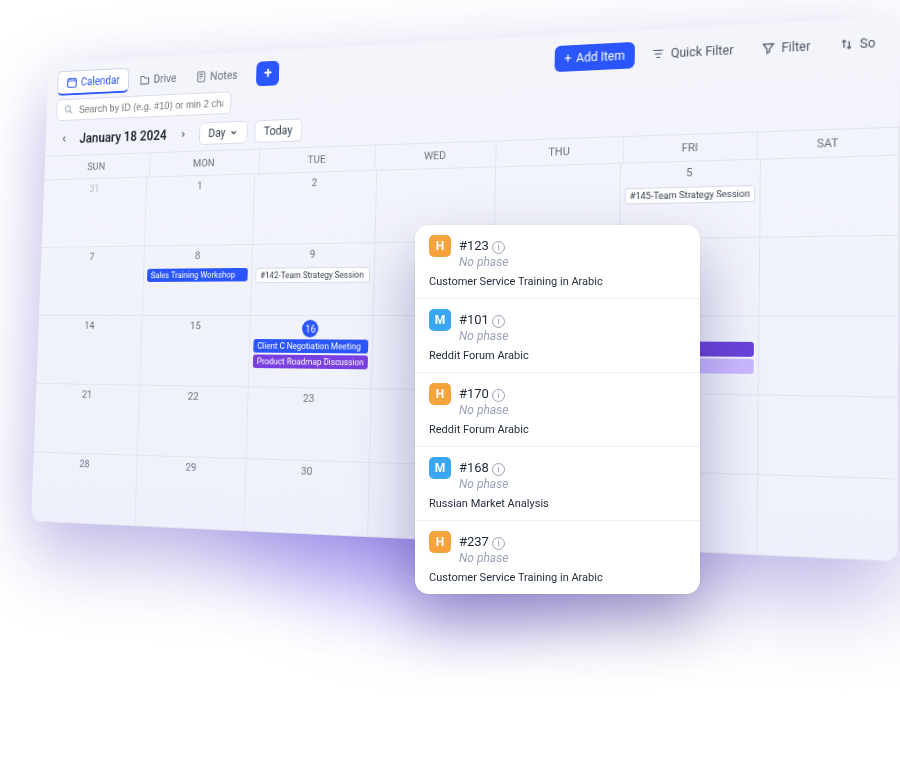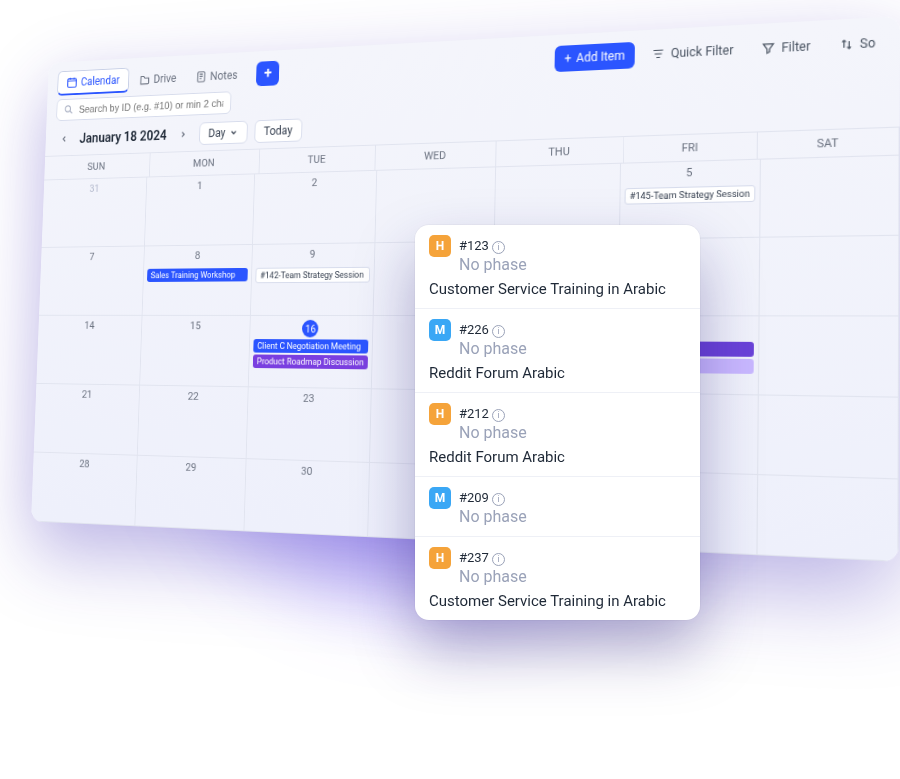--- a/index.html
+++ b/index.html
@@ -188,22 +188,22 @@
   .badge {
     width:22px; height:22px; border-radius:5px;
     display:flex; align-items:center; justify-content:center;
     color:#fff; font-weight:700; font-size:12px;
     flex-shrink:0;
   }
   .badge.h { background:#f5a33a; }
   .badge.m { background:#3aa7f5; }
   .popid { font-weight:400; color:#1f2937; }
   .popinfo { width:13px; height:13px; border:1.3px solid #9aa2b8; border-radius:50%; display:inline-flex; align-items:center; justify-content:center; font-size:9px; color:#9aa2b8; }
-  .popphase { font-size:16px; color:#9aa2b8; margin-left:30px; margin-top:-2px;}
-  .poptitle { margin-top:6px; color:#1f2937; font-size:15px; }
+  .popphase { font-size:12px; color:#9aa2b8; margin-left:30px; margin-top:-2px;font-style:italic;}
+  .poptitle { margin-top:6px; color:#1f2937; font-size:11px; }
 
   
   .reflection {
     position:absolute;
     left: 415px;
     top: 560px;
     width: 285px;
     transform: scaleY(-0.75);
     transform-origin: top;
     opacity: 0.35;
@@ -451,39 +451,40 @@
         <div class="pophead">
           <div class="badge h">H</div>
           <div><span class="popid">#123</span> <span class="popinfo">i</span></div>
         </div>
         <div class="popphase">No phase</div>
         <div class="poptitle">Customer Service Training in Arabic</div>
       </div>
       <div class="popitem">
         <div class="pophead">
           <div class="badge m">M</div>
-          <div><span class="popid">#226</span> <span class="popinfo">i</span></div>
+          <div><span class="popid">#101</span> <span class="popinfo">i</span></div>
         </div>
         <div class="popphase">No phase</div>
         <div class="poptitle">Reddit Forum Arabic</div>
       </div>
       <div class="popitem">
         <div class="pophead">
           <div class="badge h">H</div>
-          <div><span class="popid">#212</span> <span class="popinfo">i</span></div>
+          <div><span class="popid">#170</span> <span class="popinfo">i</span></div>
         </div>
         <div class="popphase">No phase</div>
         <div class="poptitle">Reddit Forum Arabic</div>
       </div>
       <div class="popitem">
         <div class="pophead">
           <div class="badge m">M</div>
-          <div><span class="popid">#209</span> <span class="popinfo">i</span></div>
+          <div><span class="popid">#168</span> <span class="popinfo">i</span></div>
         </div>
         <div class="popphase">No phase</div>
+        <div class="poptitle">Russian Market Analysis</div>
       </div>
       <div class="popitem">
         <div class="pophead">
           <div class="badge h">H</div>
           <div><span class="popid">#237</span> <span class="popinfo">i</span></div>
         </div>
         <div class="popphase">No phase</div>
         <div class="poptitle">Customer Service Training in Arabic</div>
       </div>
     </div>

